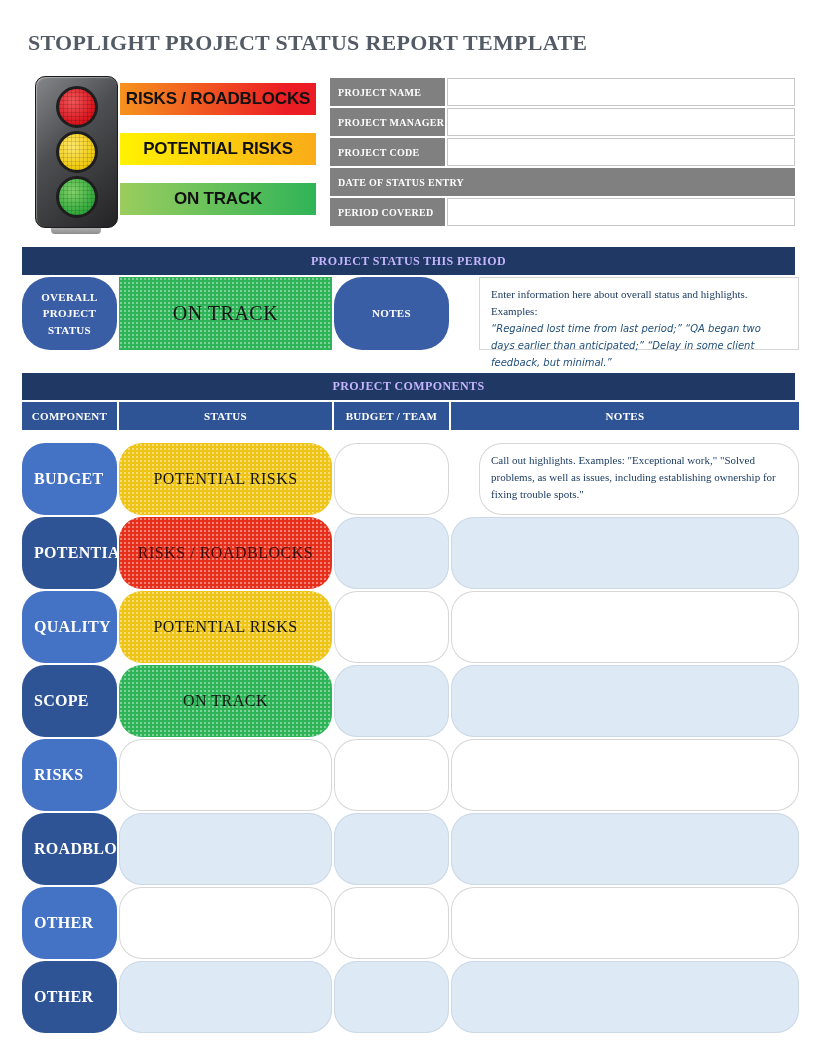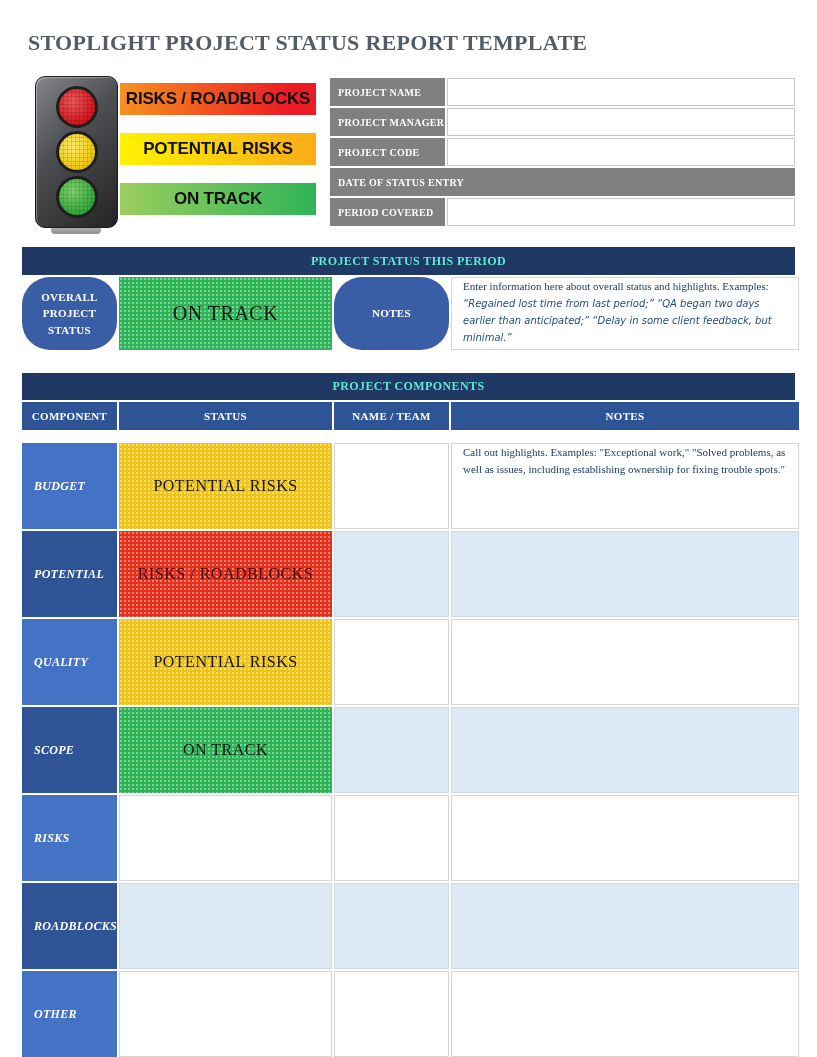--- a/index.html
+++ b/index.html
@@ -69,74 +69,74 @@
   .form-row { display:grid; grid-template-columns:115px 1fr; gap:2px; height:28px; margin-bottom:2px;text-align:right; }
   .form-row.full { grid-template-columns:1fr; }
   .form-label {
     background:#808080; color:#ffffff; font-weight:bold; font-size:10px;
     letter-spacing:.3px; display:flex; align-items:center; padding-left:8px;
   }
   .form-value { background:#ffffff; box-shadow:inset 0 0 0 1px #c7c7c7; }
 
   
   .banner {
-    background:#1f3864; color:#5eead4; font-weight:bold; font-size:12px;
+    background:#1f3864; color:#c4b5fd; font-weight:bold; font-size:12px;
     letter-spacing:.4px; display:flex; align-items:center; justify-content:center;
   }
   .grid4 {
     display:grid; grid-template-columns:95px 213px 115px 348px; gap:2px;
     background:#ffffff;
   }
   .cell { min-height:0; }
   .cell.blue-label {
     background:#3a5ea6; color:#ffffff; font-weight:bold; font-size:11px;
     display:flex; align-items:center; justify-content:center; text-align:center;
     padding:4px; line-height:1.5; letter-spacing:.3px;border-radius:28px;
   }
   .cell.comp-light { background:#4472c4; }
   .cell.comp-dark  { background:#2f5496; }
   .cell.comp {
-    color:#ffffff; font-weight:bold; font-size:12px; letter-spacing:.3px;
-    display:flex; align-items:center; padding-left:12px;font-style:italic;
+    color:#ffffff; font-weight:bold; font-size:16px; letter-spacing:.3px;
+    display:flex; align-items:center; padding-left:12px;
   }
   .cell.white { background:#ffffff; box-shadow:inset 0 0 0 1px #d6d6d6; }
   .cell.lblue { background:#dde9f5; box-shadow:inset 0 0 0 1px #cdd9e6; }
   .dotted {
     background-image:radial-gradient(circle, rgba(255,255,255,.4) .8px, transparent 1px);
     background-size:4px 4px;
     display:flex; align-items:center; justify-content:center;
     color:#141414; letter-spacing:.5px;
   }
   .st-green  { background-color:#2db457; }
   .st-yellow { background-color:#eec417; }
   .st-red    { background-color:#e6301c; color:#3d0a08; }
   .status-big   { font-size:20px; }
   .status-small { font-size:16px; }
   .notes-text {
     background:#ffffff; box-shadow:inset 0 0 0 1px #d6d6d6;
-    padding:1px 12px; font-size:11px; color:#17375e; line-height:1.55;
+    padding:9px 12px; font-size:11px; color:#17375e; line-height:1.55;margin-left:28px;
   }
   .notes-text .ex-italic {
     font-family:"DejaVu Sans", sans-serif; font-style:italic; font-size:10px;
     color:#1f4e79; line-height:1.7;
   }
 
   
   .status-banner { position:absolute; left:22px; top:247px; width:773px; height:28px; }
   .status-row    { position:absolute; left:22px; top:277px; width:773px; }
   .status-row .cell { height:73px; }
 
   .comp-section  { position:absolute; left:22px; top:373px; width:773px; }
   .comp-banner   { height:27px; margin-bottom:2px; }
   .col-head {
     background:#2f5496; color:#ffffff; font-weight:bold; font-size:11px;
     display:flex; align-items:center; justify-content:center; letter-spacing:.3px;
     height:28px;
   }
-  .comp-row .cell { height:86px; }
+  .comp-row .cell { height:72px;border-radius:23px; }
   .comp-row { margin-top:2px; }
   .head-row { margin-bottom:13px; }
 </style>
 </head>
 <body>
 
 <div class="page">
 
   <div class="title">STOPLIGHT PROJECT STATUS REPORT TEMPLATE</div>
 
@@ -197,21 +197,21 @@
       <div class="ex-italic">“Regained lost time from last period;” “QA began two days earlier than anticipated;” “Delay in some client feedback, but minimal.”</div>
     </div>
   </div>
 
   <div class="comp-section">
     <div class="banner comp-banner">PROJECT COMPONENTS</div>
 
     <div class="grid4 head-row">
       <div class="col-head">COMPONENT</div>
       <div class="col-head">STATUS</div>
-      <div class="col-head">NAME / TEAM</div>
+      <div class="col-head">BUDGET / TEAM</div>
       <div class="col-head">NOTES</div>
     </div>
 
     <div class="grid4 comp-row">
       <div class="cell comp comp-light">BUDGET</div>
       <div class="cell dotted st-yellow status-small">POTENTIAL RISKS</div>
       <div class="cell white"></div>
       <div class="cell notes-text">Call out highlights. Examples: "Exceptional work," "Solved problems, as well as issues, including establishing ownership for fixing trouble spots."</div>
     </div>
 

